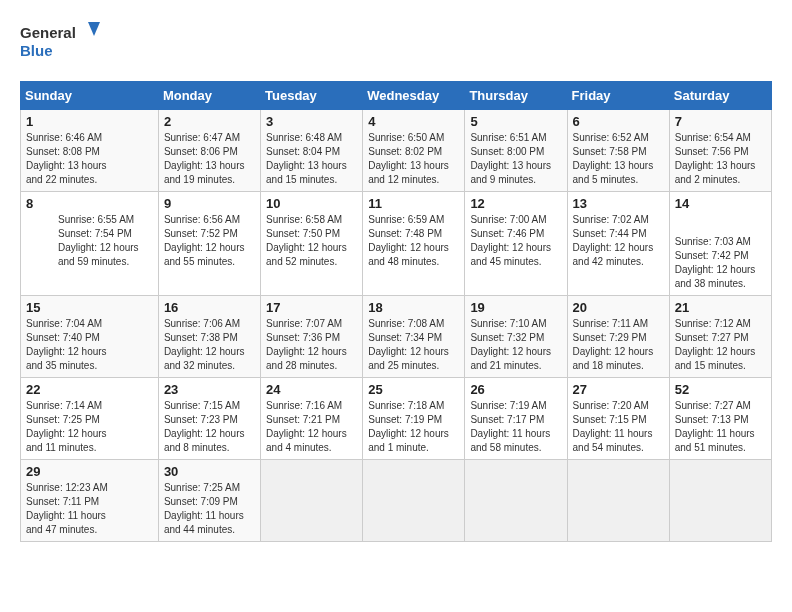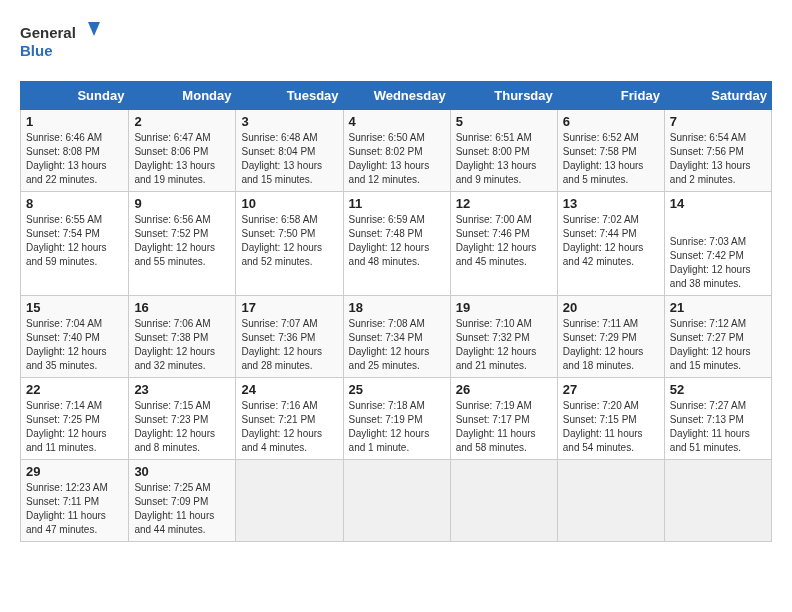--- a/index.html
+++ b/index.html
@@ -35,21 +35,21 @@
     }
     table {
       width: 100%;
       border-collapse: collapse;
       font-size: 11px;
     }
     thead tr th {
       background-color: #2a6ebb;
       color: #fff;
       padding: 6px 4px;
-      text-align: right;
+      text-align: left;
       font-size: 13px;
       font-weight: bold;
       border: 1px solid #2a6ebb;
     }
     tbody tr td {
       border: 1px solid #ccc;
       padding: 4px 5px;
       vertical-align: top;
       min-height: 70px;
       height: 80px;
@@ -151,21 +151,21 @@
           <span class="day-number">7</span>
           <div class="day-detail" style="white-space: pre-line;">Sunrise: 6:54 AM
 Sunset: 7:56 PM
 Daylight: 13 hours
 and 2 minutes.</div>
         </td>
       </tr>
       <tr>
         <td>
           <span class="day-number">8</span>
-          <div class="day-detail" style="white-space: pre-line;">Sunrise: 6:55 AM
+          <div class="day-detail" style="white-space: pre-line; margin-left: 32px;">Sunrise: 6:55 AM
 Sunset: 7:54 PM
 Daylight: 12 hours
 and 59 minutes.</div>
         </td>
         <td>
           <span class="day-number">9</span>
           <div class="day-detail" style="white-space: pre-line;">Sunrise: 6:56 AM
 Sunset: 7:52 PM
 Daylight: 12 hours
 and 55 minutes.</div>

